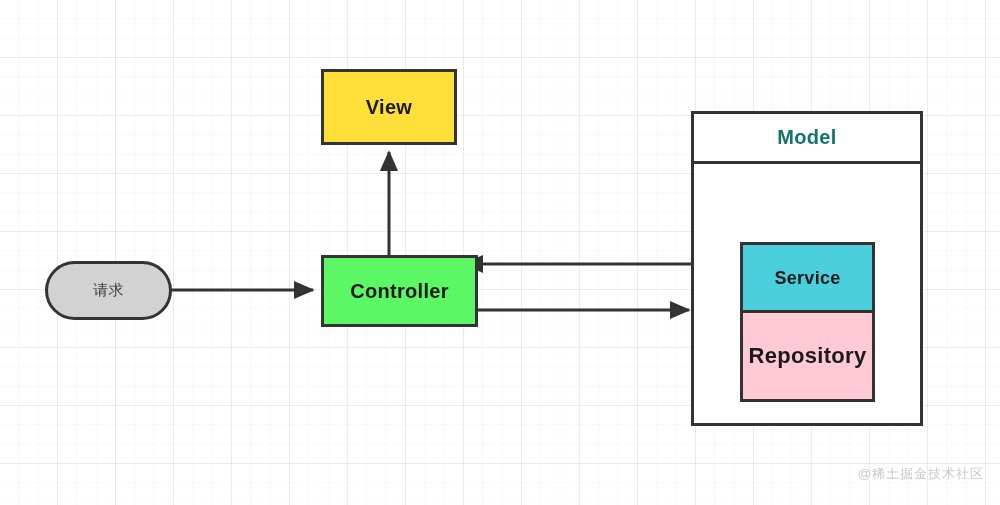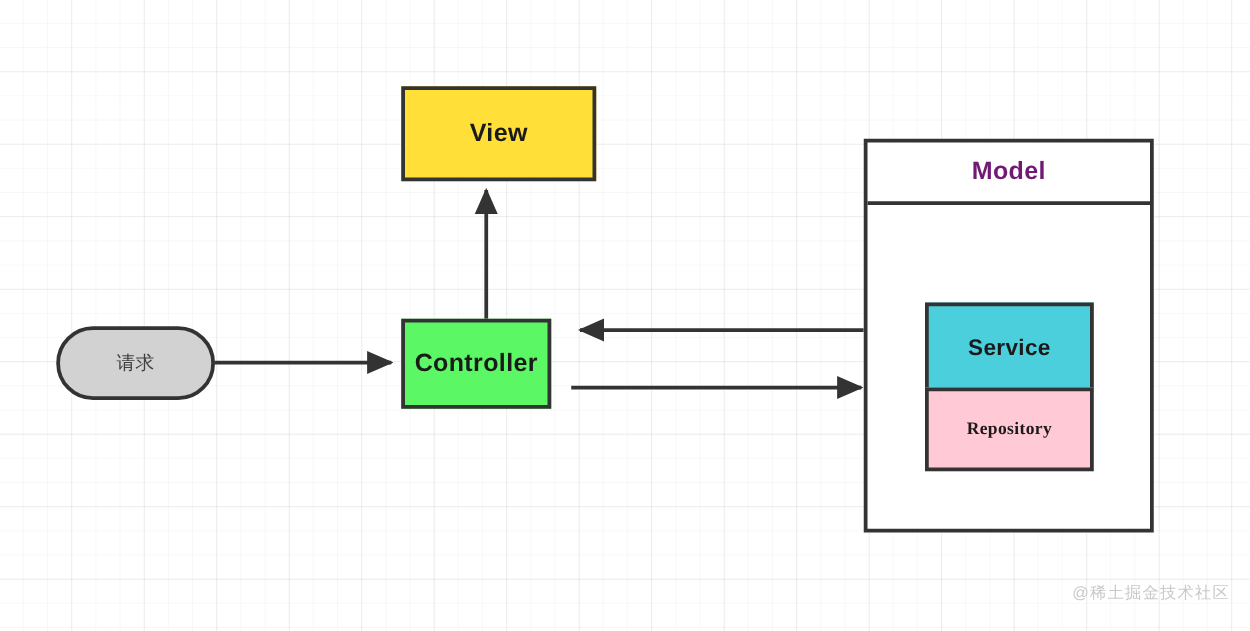--- a/index.html
+++ b/index.html
@@ -45,29 +45,29 @@
     display: flex;
     align-items: center;
     justify-content: center;
     color: #1a1a1a;
     font-weight: bold;
     letter-spacing: 0.3px;
   }
   #node-view {
     left: 321px;
     top: 69px;
-    width: 156px;
+    width: 136px;
     height: 76px;
     background: #ffdf38;
     font-size: 20px;
   }
   #node-controller {
     left: 321px;
     top: 255px;
-    width: 120px;
+    width: 157px;
     height: 72px;
     background: #5cf765;
     font-size: 20px;
   }
   #node-request {
     left: 45px;
     top: 261px;
     width: 127px;
     height: 59px;
     background: #d2d2d2;
@@ -90,39 +90,38 @@
     top: 0;
     width: 100%;
     height: 50px;
     box-sizing: border-box;
     border-bottom: 3px solid #333333;
     display: flex;
     align-items: center;
     justify-content: center;
     font-size: 20px;
     font-weight: bold;
-    color: #701a75;
+    color: #0f766e;
   }
   #node-service {
     left: 740px;
     top: 196px;
     width: 135px;
     height: 72px;
     background: #4ccfdc;
     font-size: 18px;
     margin-top: 46px;
   }
   #node-repository {
     left: 740px;
     top: 310px;
     width: 135px;
-    height: 67px;
+    height: 92px;
     background: #ffc9d5;
-    font-size: 14px;
-    font-family: Liberation Serif, serif;
+    font-size: 22px;
   }
   #watermark {
     position: absolute;
     right: 16px;
     bottom: 22px;
     font-size: 13px;
     color: #c9c9c9;
     letter-spacing: 1px;
     white-space: nowrap;
     margin-left: 12px;

